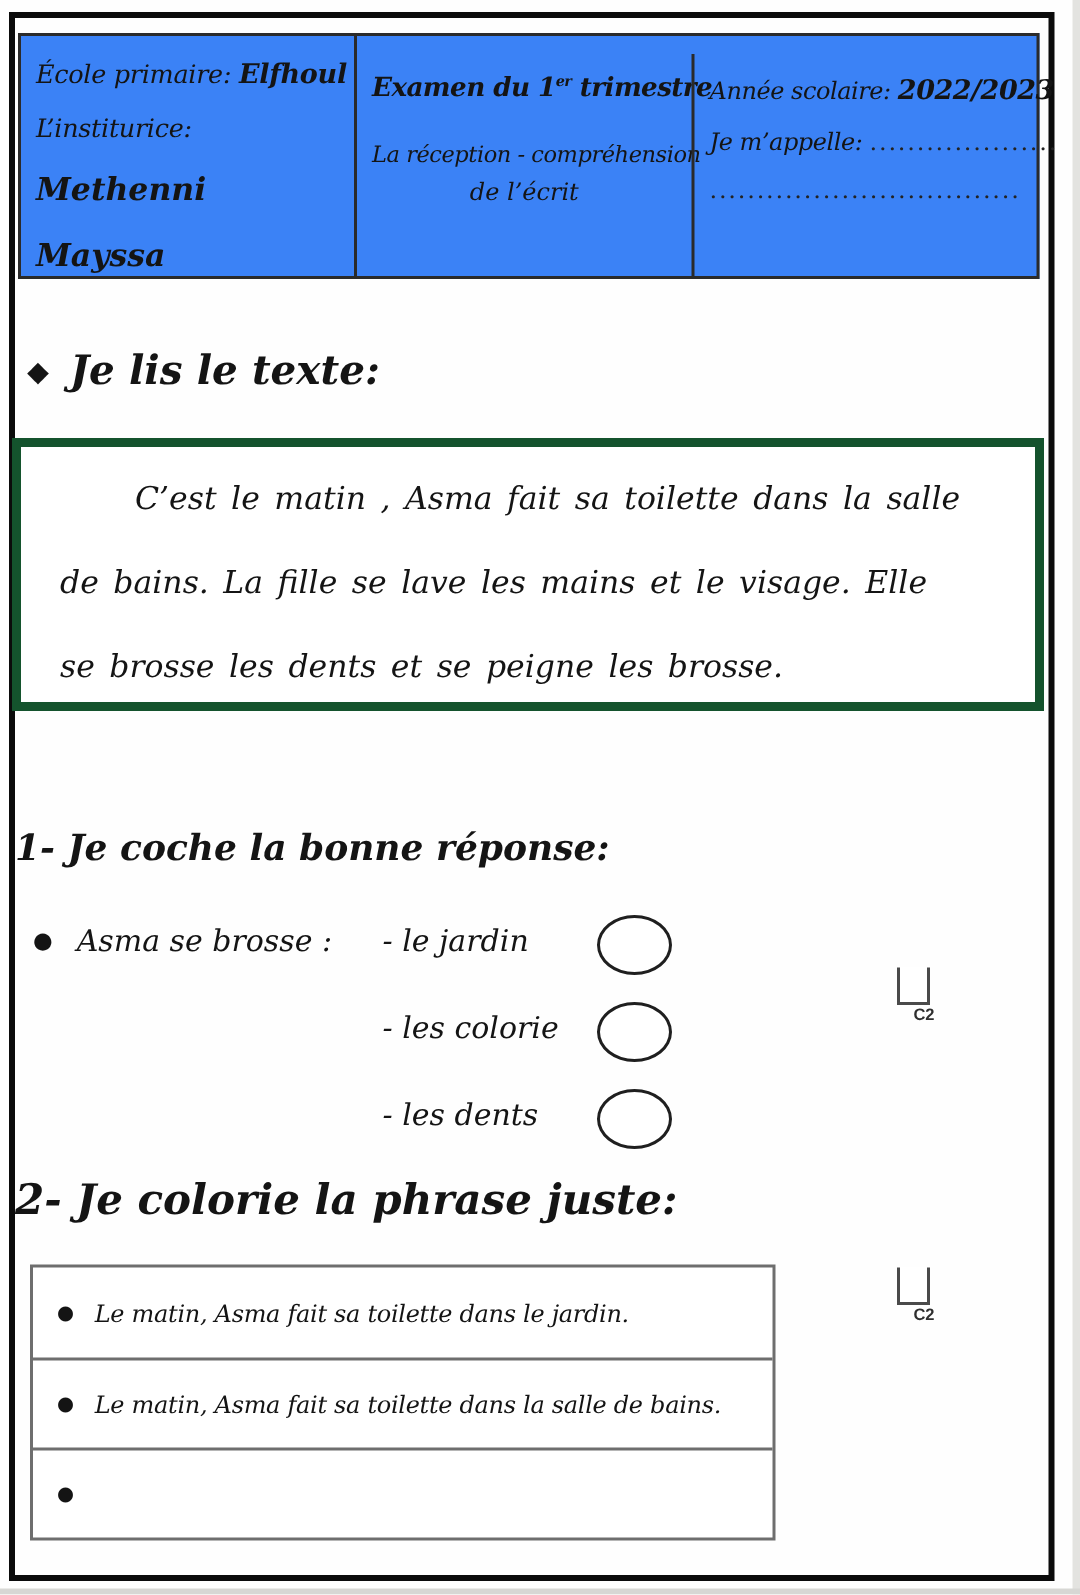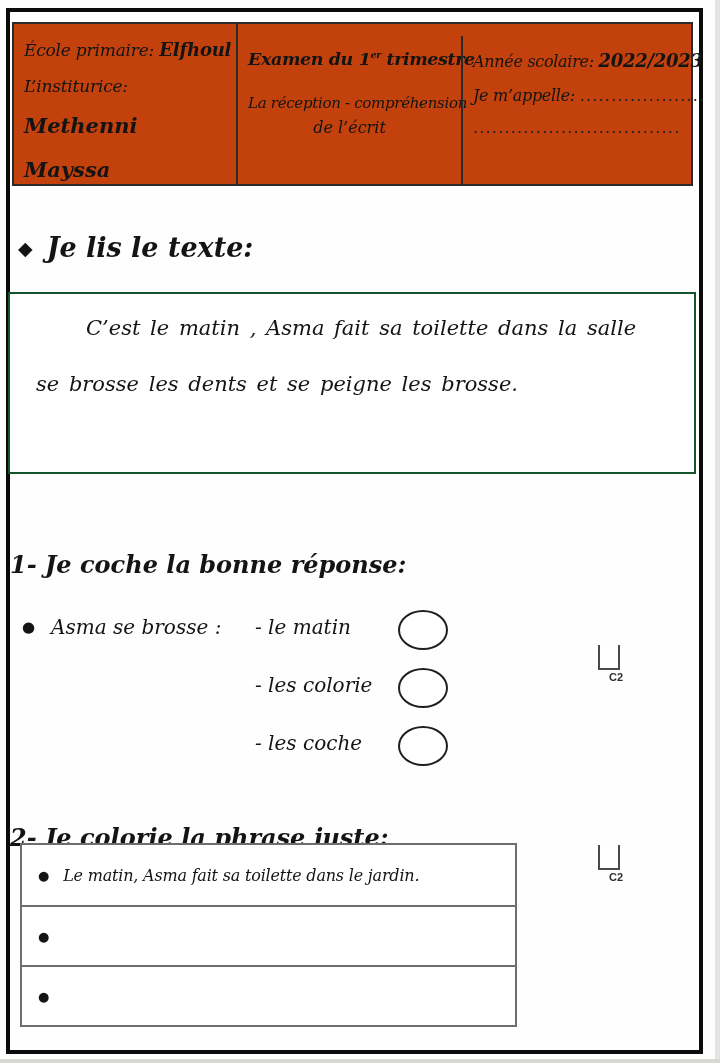--- a/index.html
+++ b/index.html
@@ -21,21 +21,21 @@
     position:absolute; left:6px; top:8px;
     width:697px; height:1046px;
     border:4px solid #0b0b0b;
   }
   
   .header-table {
     position:absolute; left:12px; top:22px;
     width:681px; height:164px;
     display:flex;
     border:2px solid #2a2a2a;
-    background:#c2410c;
+    background:#3b82f6;
   }
   .hcell { padding:8px 10px; font-style:italic; }
   .hcell + .hcell { border-left:2px solid #2a2a2a; }
   .hcell-left  { width:222px; }
   .hcell-center{ width:225px; text-align:center; }
   .hcell-right { width:230px;margin-top:12px; }
   .hline { line-height:36px; white-space:nowrap; font-size:17px; letter-spacing:-0.2px; }
   .hval  { font-weight:bold; font-size:18px; }
   .teacher-name { font-weight:bold; font-size:21px; line-height:44px; }
   .exam-title { font-weight:bold; font-size:17.5px; line-height:30px; margin-top:8px; letter-spacing:-0.4px; white-space:nowrap; }
@@ -49,21 +49,21 @@
   .sec-heading {
     position:absolute; font-style:italic; font-weight:bold;
     white-space:nowrap;
   }
   .reading-heading { left:18px; top:232px; font-size:27px; }
   .diamond-icon { font-style:normal; font-size:19px; vertical-align:2px; margin-right:14px; }
   
   .passage-box {
     position:absolute; left:8px; top:292px;
     width:688px; height:182px;
-    border:2px solid #14532d;
+    border:6px solid #14532d;
     background:#fff;
     padding:6px 26px 0 26px;
     font-style:italic;
     font-size:21px; line-height:56px;
     word-spacing:3px;
     white-space:nowrap;
   }
   .passage-line1 { text-indent:50px; }
   
   .q1-heading { left:10px; top:550px; font-size:24px; }
@@ -94,21 +94,21 @@
     border-bottom:2px solid #4a4a4a;
     background:#fff; cursor:pointer;
   }
   .c2-label {
     font-family:"Liberation Sans", sans-serif;
     font-size:11px; font-weight:bold; color:#2e2e2e;
     line-height:15px;
     text-align:right;
   }
   
-  .q2-heading { left:10px; top:783px; font-size:24px;margin-top:40px; }
+  .q2-heading { left:10px; top:783px; font-size:28px; }
   .phrase-table {
     position:absolute; left:20px; top:843px;
     width:497px;
     border:2px solid #6e6e6e;
     background:#fff;
   }
   .phrase-row {
     height:60px;
     display:flex; align-items:center;
     padding-left:16px;
@@ -142,49 +142,51 @@
       <div class="hline"><span>Année scolaire: </span><span class="hval">2022/2023</span></div>
       <div class="hline"><span>Je m’appelle: </span><span class="dots">....................</span></div>
       <div class="dots-line dots">........................................</div>
     </div>
   </div>
 
   <div class="sec-heading reading-heading"><span class="diamond-icon">◆</span><span>Je lis le texte:</span></div>
 
   <div class="passage-box">
     <div class="passage-line1">C’est le matin , Asma fait sa toilette dans la salle</div>
+    <div>de bains. La fille se lave les mains et le visage. Elle</div>
     <div>se brosse les dents et se peigne les brosse.</div>
   </div>
 
   <div class="sec-heading q1-heading">1- Je coche la bonne réponse:</div>
 
   <div class="q1-stem"><span class="bullet-icon">●</span><span>Asma se brosse :</span></div>
 
-  <div class="q1-option q1-opt-0">- le matin</div>
+  <div class="q1-option q1-opt-0">- le jardin</div>
   <div class="q1-option q1-opt-1">- les colorie</div>
-  <div class="q1-option q1-opt-2">- les coche</div>
+  <div class="q1-option q1-opt-2">- les dents</div>
 
   <div class="answer-oval oval-0"></div>
   <div class="answer-oval oval-1"></div>
   <div class="answer-oval oval-2"></div>
 
   <div class="c2-badge c2-1">
     <div class="c2-box"></div>
     <div class="c2-label">C2</div>
   </div>
 
   <div class="sec-heading q2-heading">2- Je colorie la phrase juste:</div>
 
   <div class="phrase-table">
     <div class="phrase-row">
         <span class="bullet-icon">●</span>
         <span>Le matin, Asma fait sa toilette dans le jardin.</span>
       </div>
     <div class="phrase-row">
         <span class="bullet-icon">●</span>
+        <span>Le matin, Asma fait sa toilette dans la salle de bains.</span>
       </div>
     <div class="phrase-row">
         <span class="bullet-icon">●</span>
       </div>
   </div>
 
   <div class="c2-badge c2-2">
     <div class="c2-box"></div>
     <div class="c2-label">C2</div>
   </div>

